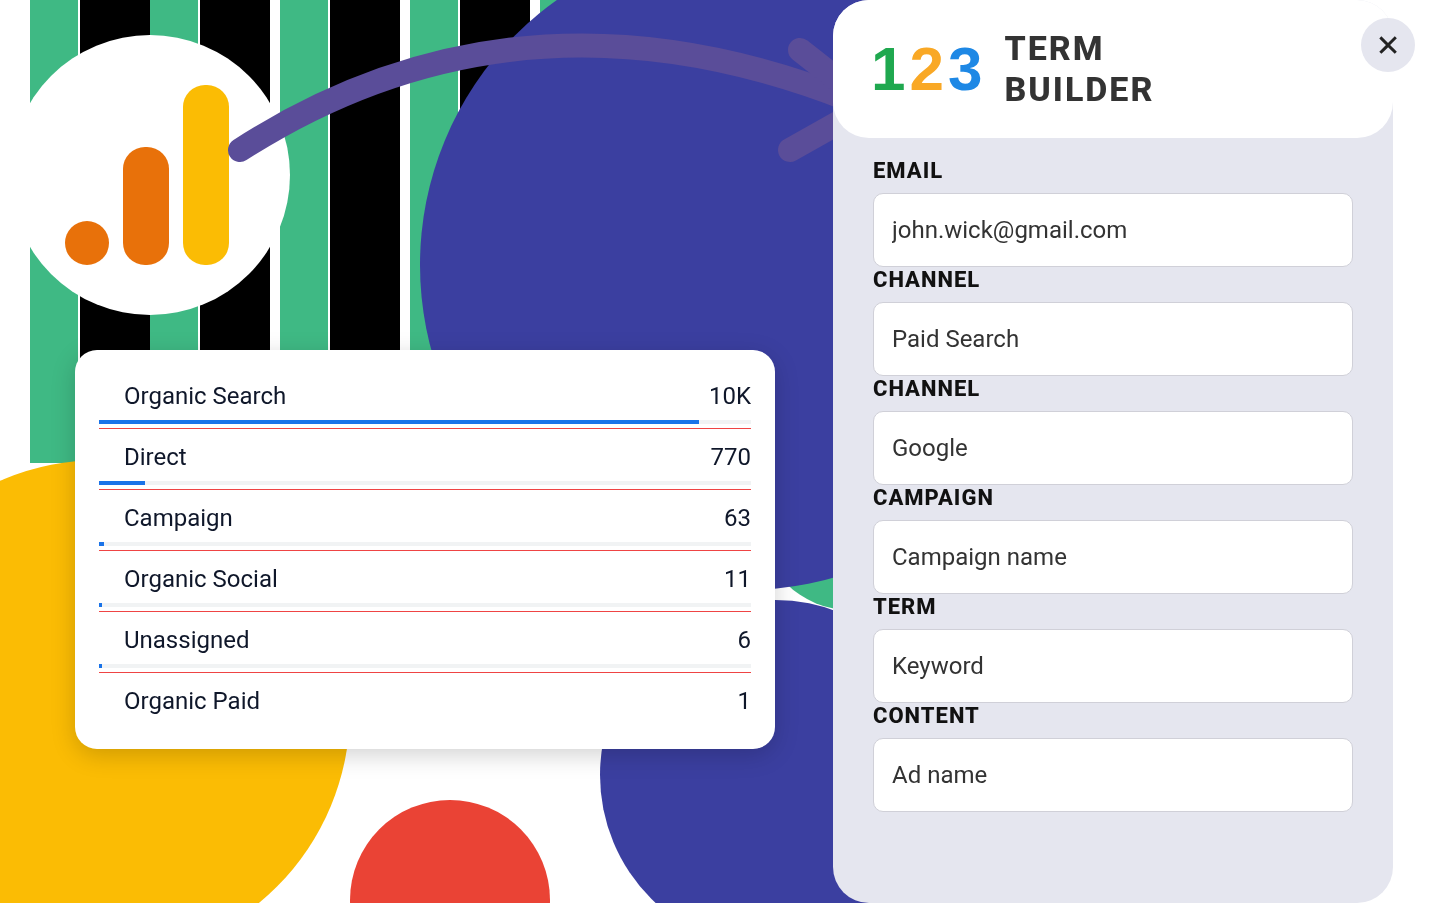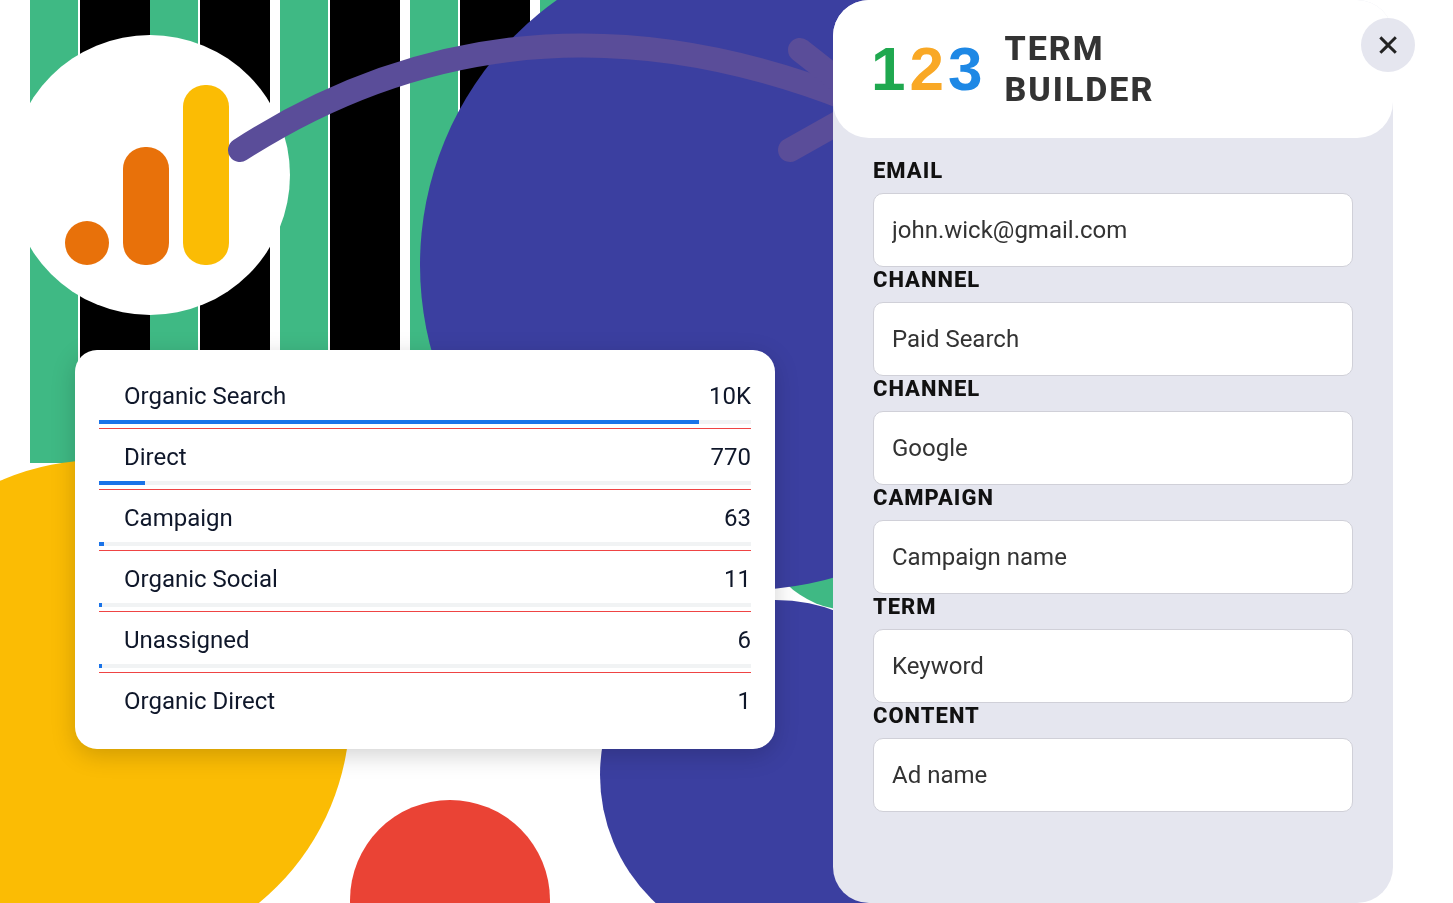--- a/index.html
+++ b/index.html
@@ -317,21 +317,21 @@
       <div class="channel-line">
         <span>Unassigned</span>
         <span>6</span>
       </div>
       <div class="channel-bar-track">
         <div class="channel-bar-fill" style="width: 0.5%;"></div>
       </div>
     </div>
     <div class="channel-row">
       <div class="channel-line">
-        <span>Organic Direct</span>
+        <span>Organic Paid</span>
         <span>1</span>
       </div>
     </div>
   </div>
 
 <div class="form-card">
   <div class="form-header">
     <div class="fb-logo">
       <span class="fb-1">1</span>
       <span class="fb-2">2</span>

